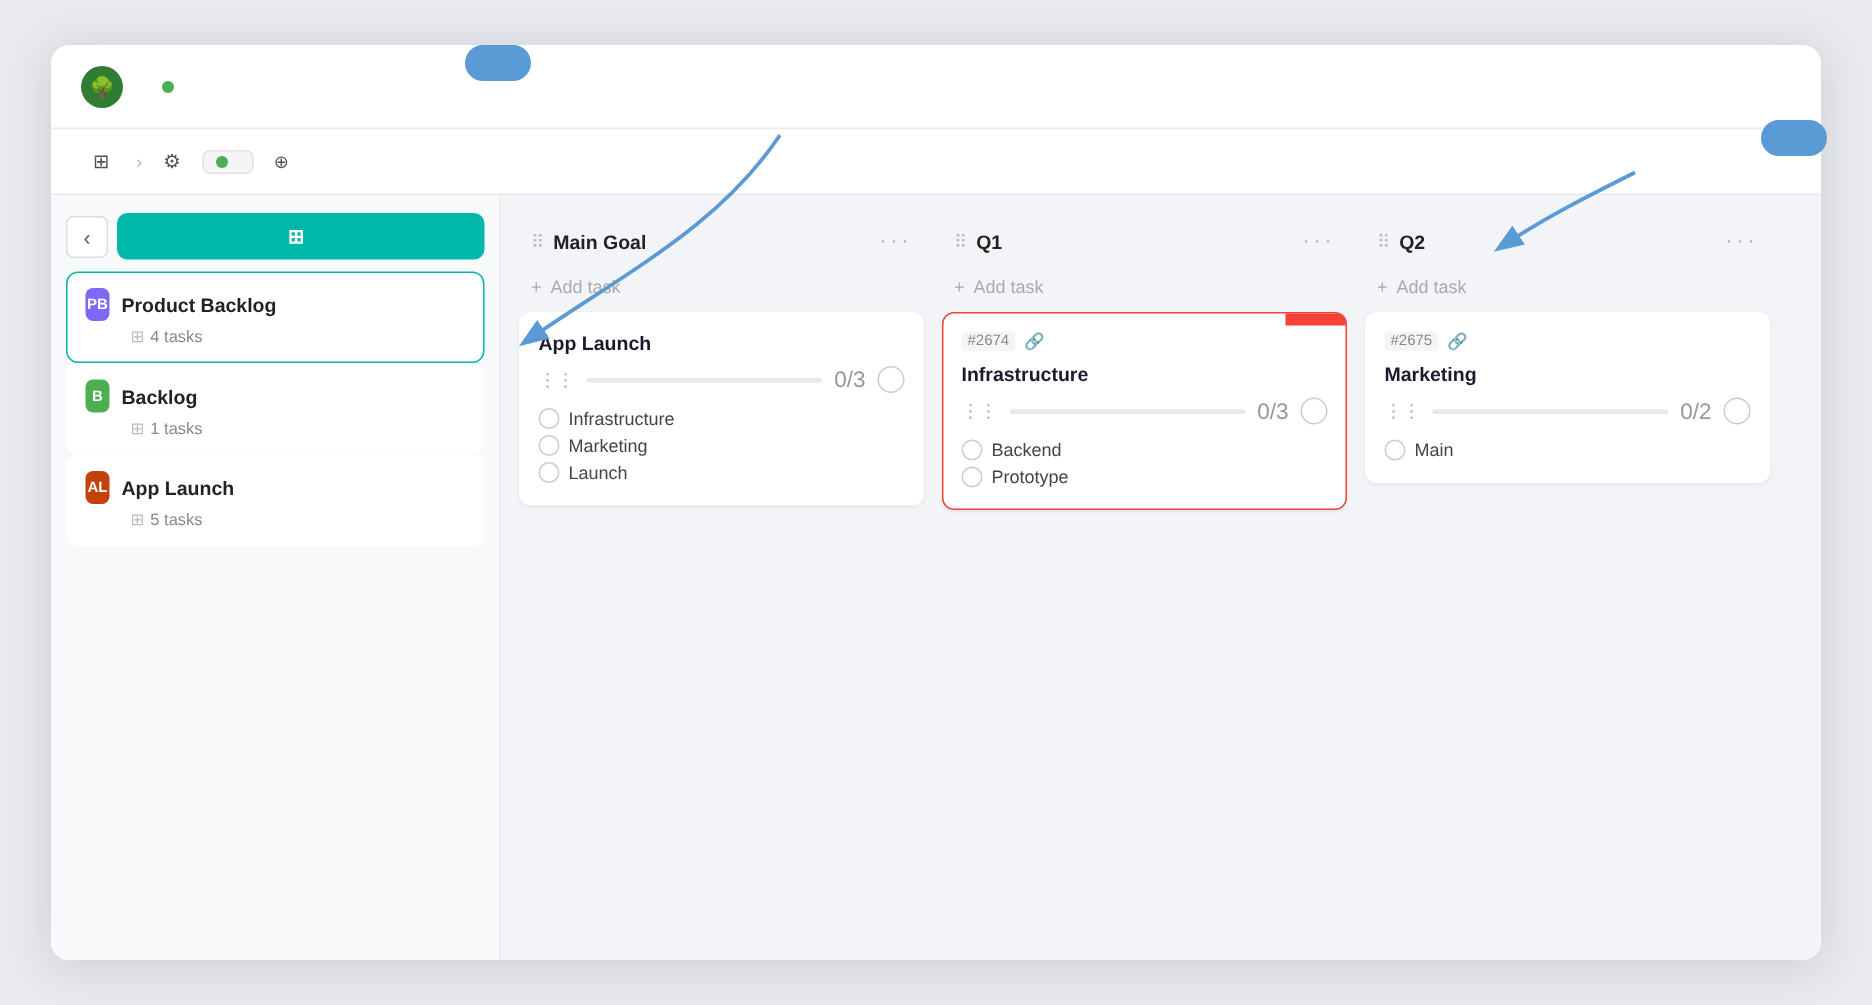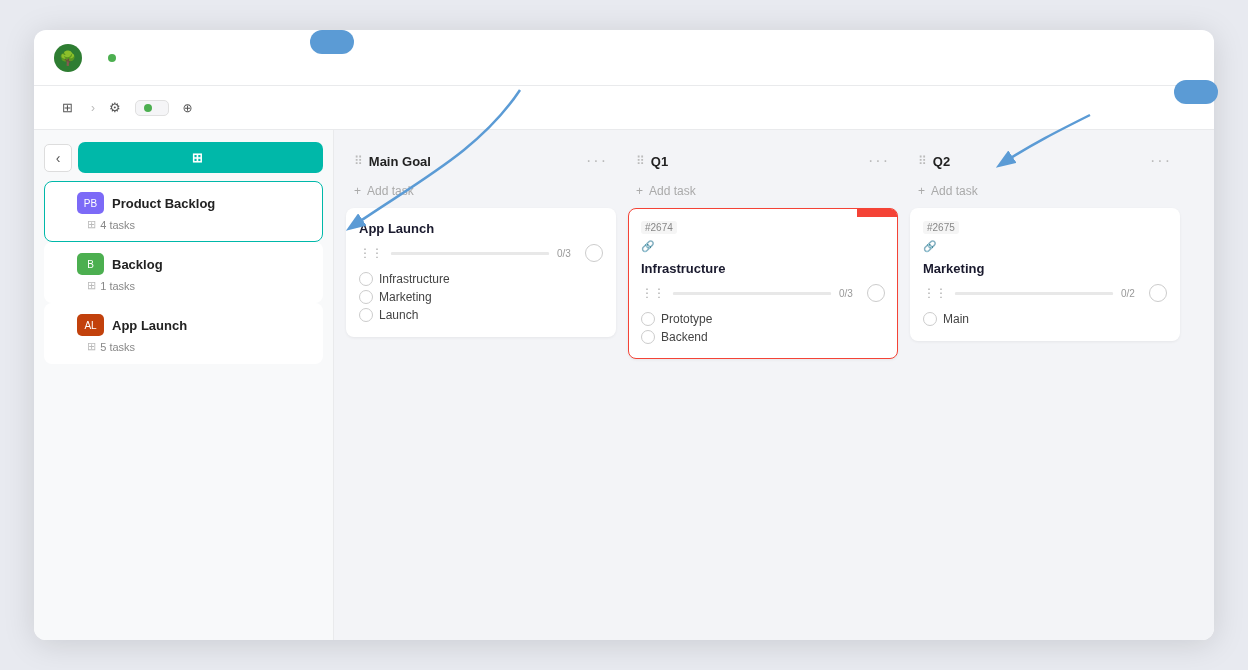--- a/index.html
+++ b/index.html
@@ -123,24 +123,24 @@
       flex-direction: column;
       gap: 4px;
     }
     .board-item.active {
       border-color: #00b8a9;
     }
     .board-item-header {
       display: flex; align-items: center; gap: 8px;
     }
     .board-avatar {
-      width: 27px; height: 22px;
+      width: 16px; height: 22px;
       border-radius: 5px;
       display: flex; align-items: center; justify-content: center;
-      font-size: 10px; font-weight: 400; color: #fff; margin-left: 20px;
+      font-size: 10px; font-weight: 700; color: #fff;
     }
     .board-name { font-size: 13px; font-weight: 600; color: #222; }
     .board-meta { display: flex; align-items: center; gap: 4px; font-size: 11px; color: #888; padding-left: 30px; }
     .board-meta-icon { font-size: 11px; color: #bbb; }
 
     
     .board-area {
       flex: 1;
       display: flex;
       gap: 0;
@@ -178,35 +178,34 @@
       margin-bottom: 8px;
       box-shadow: 0 1px 3px rgba(0,0,0,0.06);
       border: 1.5px solid transparent;
     }
     .task-card.highlighted {
       border-color: #f44336;
     }
     .task-card-top {
       display: flex; align-items: flex-start; gap: 6px;
       margin-bottom: 8px;
-      flex-direction: column;
     }
     .task-id { font-size: 10px; color: #888; background: #f5f5f5; border-radius: 3px; padding: 1px 4px; }
     .task-link-icon { font-size: 11px; color: #aaa; }
     .task-title { font-size: 13px; font-weight: 600; color: #1a1a2e; margin-bottom: 8px; }
     .task-progress-row {
       display: flex; align-items: center; gap: 8px;
       margin-bottom: 8px;
     }
     .task-progress-icon { font-size: 12px; color: #aaa; }
     .progress-bar-bg {
       flex: 1; height: 3px; background: #e8e8e8; border-radius: 2px;
     }
     .progress-bar-fill { height: 100%; border-radius: 2px; background: #e8e8e8; }
-    .progress-label { font-size: 10px; color: #999; min-width: 20px; }
+    .progress-label { font-size: 15px; color: #999; min-width: 20px; }
     .task-checkbox-row {
       display: flex; align-items: center; gap: 6px;
       padding: 2px 0;
       font-size: 12px; color: #444;
     }
     .task-checkbox {
       width: 14px; height: 14px; border-radius: 50%;
       border: 1.5px solid #ccc; flex-shrink: 0;
     }
     .completion-circle {
@@ -437,26 +436,26 @@
           <span class="task-progress-icon">⋮⋮</span>
           <div class="progress-bar-bg">
             <div class="progress-bar-fill"></div>
           </div>
           <span class="progress-label">0/3</span>
           <div class="completion-circle"></div>
         </div>
 
       <div class="task-checkbox-row">
         <div class="task-checkbox"></div>
-        <span>Prototype</span>
+        <span>Backend</span>
       </div>
 
       <div class="task-checkbox-row">
         <div class="task-checkbox"></div>
-        <span>Backend</span>
+        <span>Prototype</span>
       </div>
 
 
       </div>
 
   </div>
             <div class="column">
     <div class="column-header">
       <span class="col-drag-icon">⠿</span>
       <span class="col-title">Q2</span>

